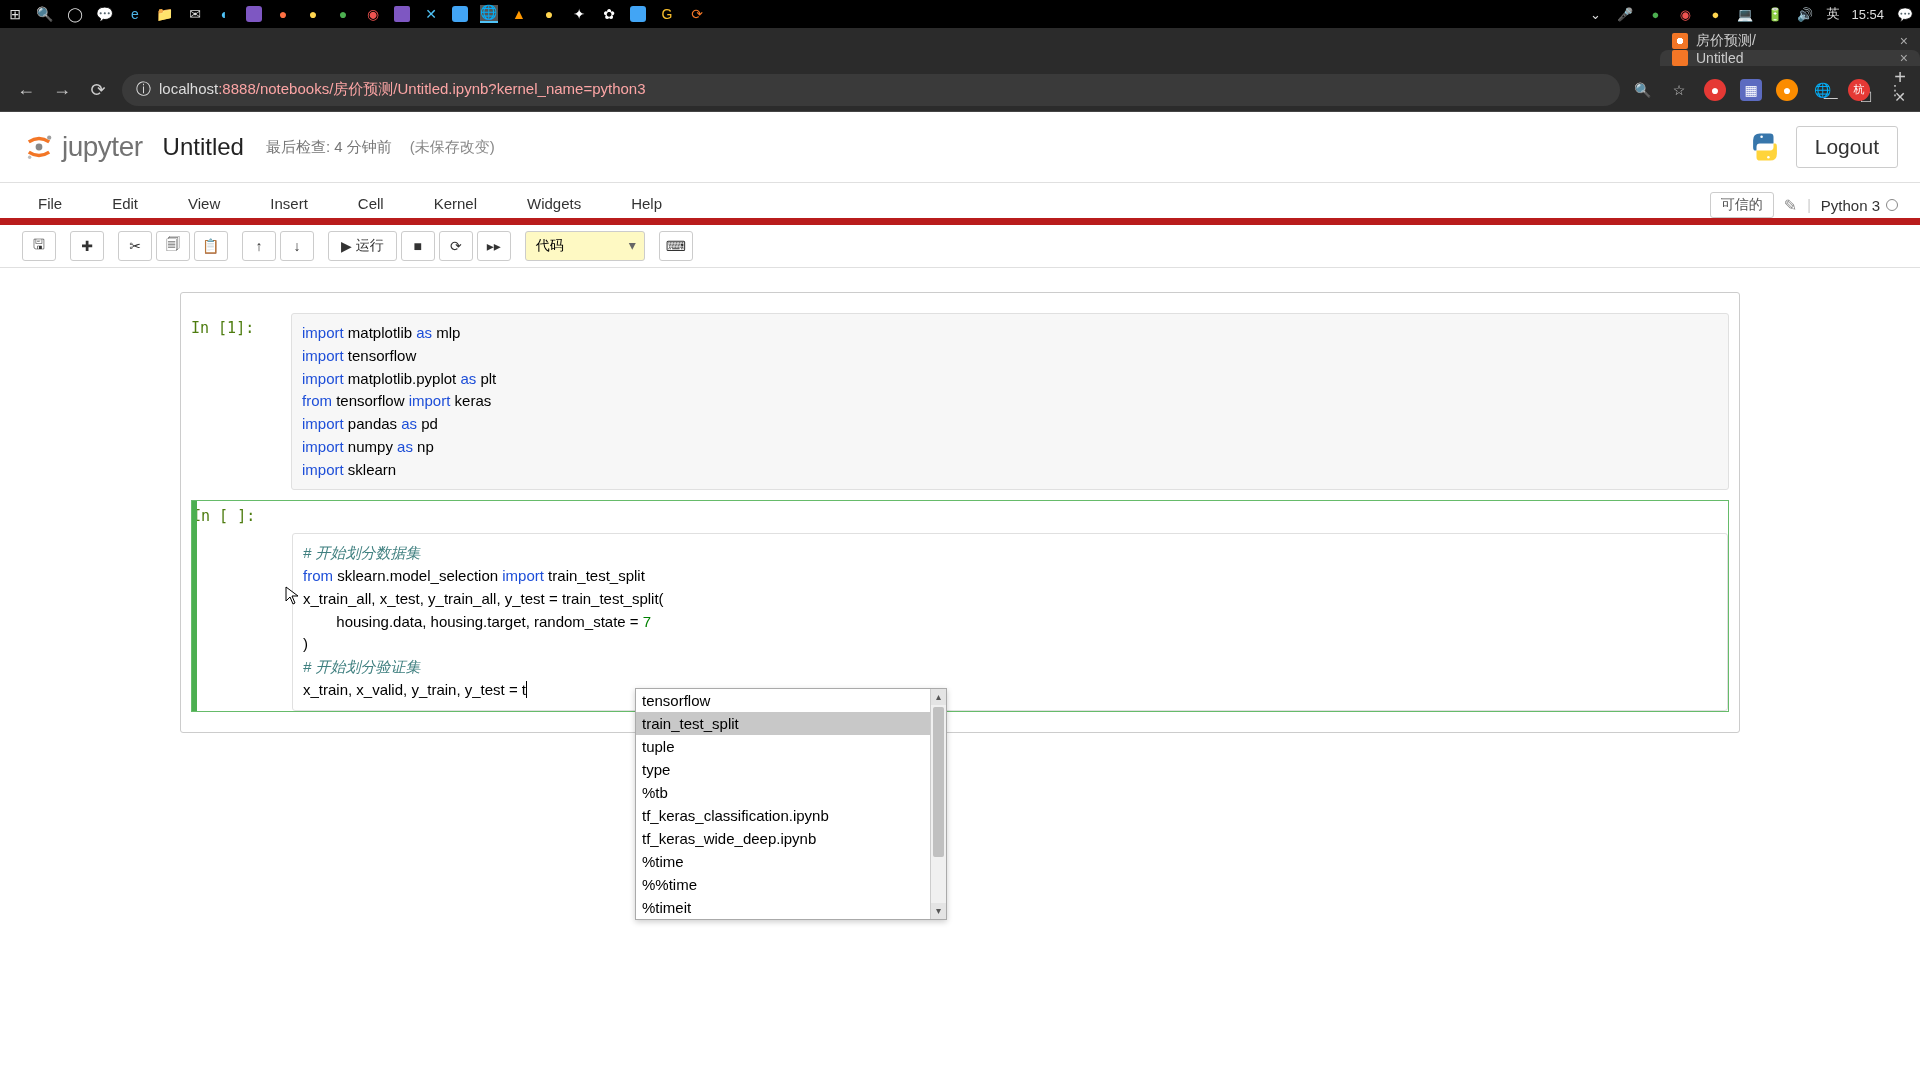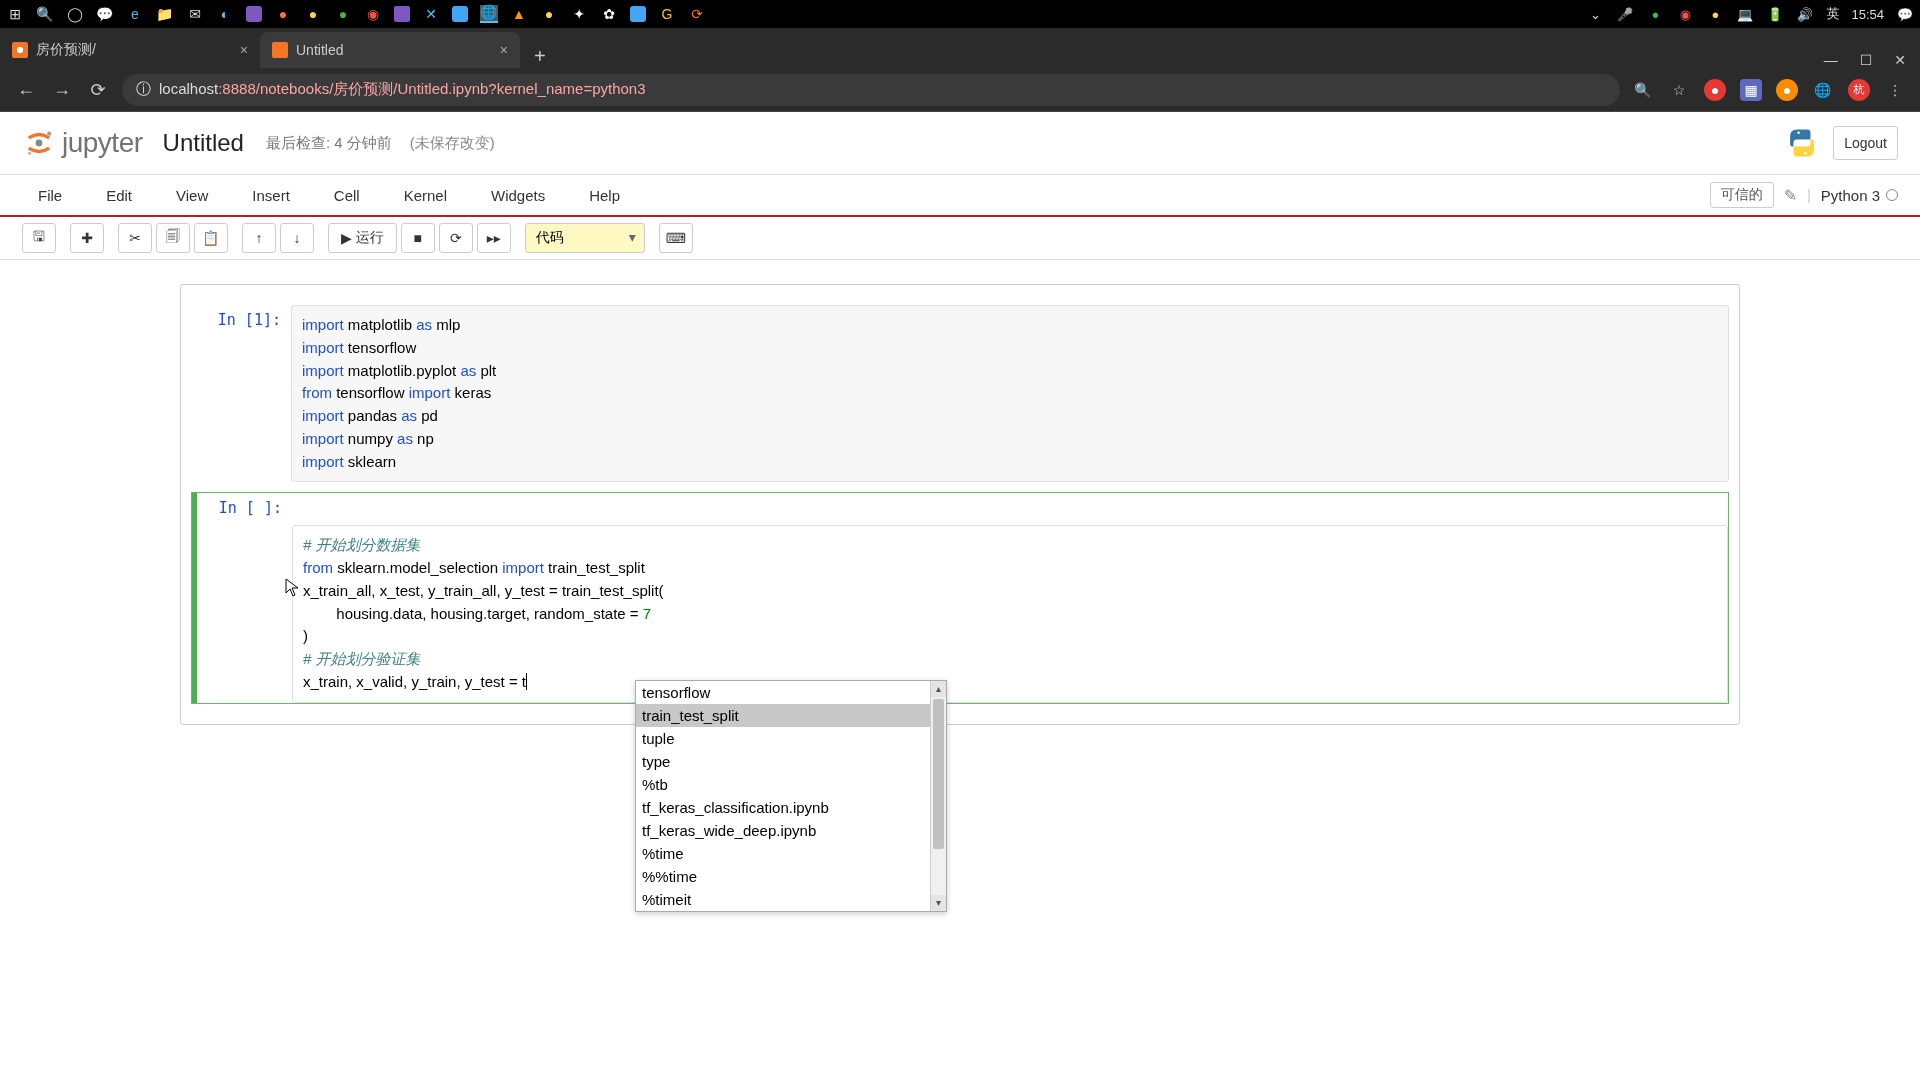--- a/index.html
+++ b/index.html
@@ -6,21 +6,21 @@
 body { background: #1a1a1a; width: 1920px; height: 1080px; overflow: hidden; font-size: 14px; }
 
 
 .taskbar { height: 28px; background: #000; display: flex; align-items: center; justify-content: space-between; padding: 0 6px; }
 .taskbar-left, .taskbar-right { display: flex; align-items: center; gap: 12px; }
 .tb-icon { width: 18px; height: 18px; color: #ddd; display:flex; align-items:center; justify-content:center; font-size:14px; }
 .taskbar-right span { color: #ddd; font-size: 13px; }
 
 
 .browser { background: #2b2b2b; }
-.tabs-row { height: 40px; display:flex; align-items:flex-end; padding-top:4px; }
+.tabs-row { height: 40px; display:flex; align-items:flex-end; padding-top:4px;flex-direction:column; }
 .browser-tab { height:36px; display:flex; align-items:center; gap:8px; padding:0 12px; color:#ccc; min-width:260px; border-top-left-radius:8px; border-top-right-radius:8px; position:relative; }
 .browser-tab .favicon { width:16px; height:16px; border-radius:2px; }
 .browser-tab .close { margin-left:auto; font-size:14px; color:#aaa; cursor:pointer; }
 .new-tab { color:#ccc; font-size:20px; padding:0 14px; cursor:pointer; }
 .addr-row { height:44px; display:flex; align-items:center; gap:12px; padding:0 14px; background:#2b2b2b; border-bottom:1px solid #444; }
 .nav-btn { color:#ccc; font-size:18px; width:24px; text-align:center; cursor:pointer; }
 .addr-bar { flex:1; display:flex; align-items:center; gap:8px; background:#3a3a3a; border-radius:18px; height:32px; padding:0 14px; }
 .addr-bar .secure { color:#ddd; font-size:15px; }
 .addr-bar .url { color:#ddd; font-size:15px; }
 .addr-bar .url .dim { color:#fca5a5; }
@@ -31,43 +31,43 @@
 .page { background:#fff; height:calc(1080px - 28px - 40px - 44px); overflow:auto; }
 .jupyter-header { display:flex; align-items:center; padding:14px 22px; border-bottom:1px solid #e0e0e0; gap:14px; }
 .jupyter-logo { display:flex; align-items:center; gap:6px; }
 .jupyter-logo .orb { width:34px; height:34px; }
 .jupyter-logo .word { font-size:28px; color:#737373; letter-spacing:-0.5px; }
 .nb-title { font-size:24px; color:#222; margin-left:6px; }
 .last-check { color:#777; font-size:15px; margin-left:8px; }
 .unsaved { color:#888; font-size:15px; margin-left:4px; }
 .header-right { margin-left:auto; display:flex; align-items:center; gap:14px; }
 .python-logo { width:34px; height:34px; }
-.logout-btn { padding:8px 10px; border:1px solid #ccc; border-radius:3px; background:#fff; color:#333; font-size:14px; cursor:pointer; }
-
-.menubar { display:flex; align-items:center; padding:0 22px; height:42px; border-bottom:2px solid #b91c1c; gap:12px; position:relative; }
+.logout-btn { padding:8px 18px; border:1px solid #ccc; border-radius:3px; background:#fff; color:#333; font-size:21px; cursor:pointer; }
+
+.menubar { display:flex; align-items:flex-end; padding:0 22px; height:42px; border-bottom:7px solid #b91c1c; gap:18px; position:relative; }
 .menu-item { padding:6px 16px; color:#333; font-size:15px; cursor:pointer; }
 .menubar-right { margin-left:auto; display:flex; align-items:center; gap:10px; }
 .trusted { border:1px solid #ccc; padding:3px 10px; border-radius:3px; font-size:14px; color:#555; }
 .edit-ico { color:#888; font-size:16px; }
 .kernel-name { font-size:15px; color:#333; display:flex; align-items:center; gap:6px; }
 .kernel-dot { width:12px; height:12px; border:1px solid #888; border-radius:50%; }
 
 .toolbar { display:flex; align-items:center; padding:6px 22px; border-bottom:1px solid #e0e0e0; gap:4px; background:#fff; }
 .tbtn { width:34px; height:30px; border:1px solid #ccc; border-radius:3px; background:#fff; display:flex; align-items:center; justify-content:center; font-size:14px; color:#333; cursor:pointer; }
 .tbtn.wide { width:auto; padding:0 12px; gap:4px; }
 .tsep { width:6px; }
 .cell-type { height:30px; border:1px solid #ccc; border-radius:3px; padding:0 32px 0 10px; font-size:14px; background:#fef9c3; position:relative; min-width:120px; display:flex; align-items:center; }
 .cell-type::after { content:"▾"; position:absolute; right:8px; color:#666; top:5px; }
 
 .nb-container { padding:24px 180px; }
 .nb-inner { border:1px solid #ccc; border-radius:3px; padding:10px 0; background:#fff; }
 .cell { display:flex; margin:10px 10px; }
 .cell.active { border:1px solid #66bb6a; position:relative; }
 .cell.active::before { content:""; position:absolute; left:0; top:0; bottom:0; width:5px; background:#4caf50; }
-.prompt { width:100px; text-align:right; padding:6px 10px 0 0; font-family:"DejaVu Sans Mono","Consolas",monospace; font-size:15px; color:#1d4ed8; }
+.prompt { width:100px; padding:6px 10px 0 0; font-family:"DejaVu Sans Mono","Consolas",monospace; font-size:15px; color:#4d7c0f; }
 .code-area { flex:1; border:1px solid #e0e0e0; border-radius:3px; background:#f7f7f7; padding:8px 10px; font-family:"DejaVu Sans Mono","Consolas",monospace; font-size:15px; line-height:1.45; white-space:pre; overflow:visible; }
 .cell.active .code-area { background:#fff; }
 .kw { color:#1d4ed8; font-weight:normal; }
 .cm { color:#408080; font-style:italic; }
 .nm { color:#000; }
 .pn { color:#666; }
 .num { color:#008000; }
 .cursor { border-right:1px solid #000; animation:blink 1s step-end infinite; }
 @keyframes blink { 50% { border-color:transparent; } }
 

